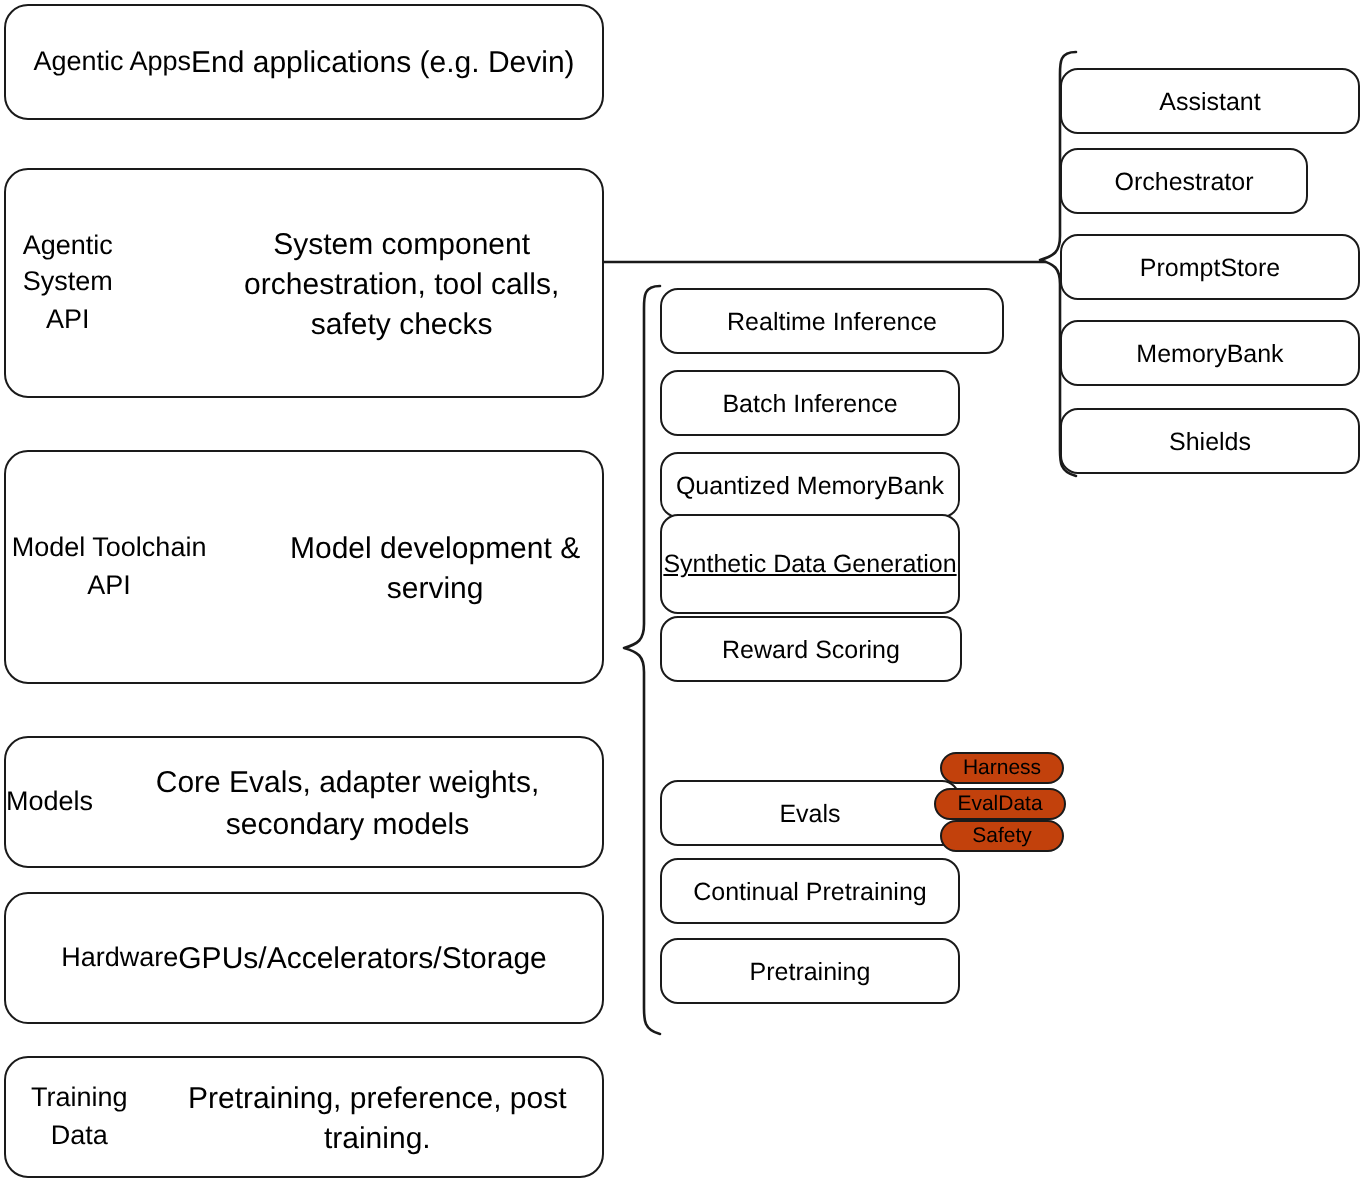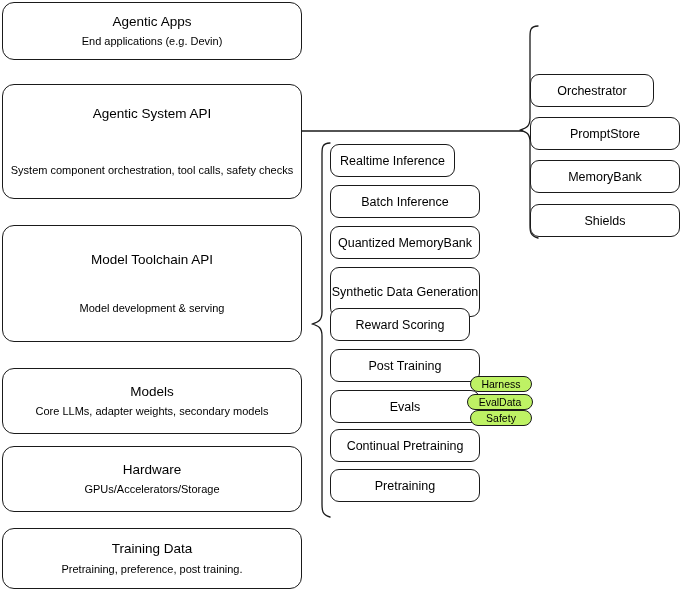--- a/index.html
+++ b/index.html
@@ -15,32 +15,32 @@
     font-family: "Liberation Sans", sans-serif;
     overflow: hidden;
   }
   .rbox {
     position: absolute;
     box-sizing: border-box;
     border: 1.3px solid #1a1a1a;
     border-radius: 12px;
     background: #ffffff;
     display: flex;
-    flex-direction: column;
+    flex-direction: row;
     align-items: center;
     justify-content: center;
     text-align: center;
   }
   .rbox .title {
     font-size: 13.5px;
     color: #000000;
     line-height: 1.35;
   }
   .rbox .subtitle {
-    font-size: 11px;
+    font-size: 15px;
     color: #000000;
     line-height: 1.35;
     margin-top: 3px;
   }
   
   .sbox {
     position: absolute;
     box-sizing: border-box;
     border: 1.3px solid #1a1a1a;
     border-radius: 9px;
@@ -50,21 +50,21 @@
     justify-content: center;
     font-size: 12.5px;
     color: #000000;
   }
   
   .pill {
     position: absolute;
     box-sizing: border-box;
     border: 1.3px solid #1a1a1a;
     border-radius: 11px;
-    background: #bef264;
+    background: #c2410c;
     display: flex;
     align-items: center;
     justify-content: center;
     font-size: 10.5px;
     color: #000000;
     z-index: 6;
   }
   .brace, .connector {
     position: absolute;
     pointer-events: none;
@@ -97,21 +97,21 @@
     <div class="subtitle">System component orchestration, tool calls, safety checks</div>
   </div>
 
   <div class="rbox" style="left:2px; top:225px; width:300px; height:117px;gap:28px;">
     <div class="title">Model Toolchain API</div>
     <div class="subtitle">Model development &amp; serving</div>
   </div>
 
   <div class="rbox" style="left:2px; top:368px; width:300px; height:66px;">
     <div class="title">Models</div>
-    <div class="subtitle">Core LLMs, adapter weights, secondary models</div>
+    <div class="subtitle">Core Evals, adapter weights, secondary models</div>
   </div>
 
   <div class="rbox" style="left:2px; top:446px; width:300px; height:66px;text-align:right;">
     <div class="title">Hardware</div>
     <div class="subtitle">GPUs/Accelerators/Storage</div>
   </div>
 
   <div class="rbox" style="left:2px; top:528px; width:300px; height:61px;">
     <div class="title">Training Data</div>
     <div class="subtitle">Pretraining, preference, post training.</div>
@@ -128,31 +128,30 @@
       <path d="M 24 3
                C 16 3, 16 8, 16 14
                L 16 172
                C 16 180, 13 182, 6 184
                C 13 186, 16 188, 16 196
                L 16 364
                C 16 370, 16 375, 24 377"></path>
     </svg>
   </div>
 
-  <div class="sbox" style="left:330px; top:144px; width:125px; height:33px;">Realtime Inference</div>
+  <div class="sbox" style="left:330px; top:144px; width:172px; height:33px;">Realtime Inference</div>
 
   <div class="sbox" style="left:330px; top:185px; width:150px; height:33px;">Batch Inference</div>
 
   <div class="sbox" style="left:330px; top:226px; width:150px; height:33px;">Quantized MemoryBank</div>
 
-  <div class="sbox" style="left:330px; top:267px; width:150px; height:50px;">Synthetic Data Generation</div>
+  <div class="sbox" style="left:330px; top:257px; width:150px; height:50px;text-decoration:underline;">Synthetic Data Generation</div>
 
-  <div class="sbox" style="left:330px; top:308px; width:140px; height:33px;">Reward Scoring</div>
+  <div class="sbox" style="left:330px; top:308px; width:151px; height:33px;">Reward Scoring</div>
 
-  <div class="sbox" style="left:330px; top:349px; width:150px; height:33px;">Post Training</div>
 
   <div class="sbox" style="left:330px; top:390px; width:150px; height:33px;">Evals</div>
 
   <div class="sbox" style="left:330px; top:429px; width:150px; height:33px;">Continual Pretraining</div>
 
   <div class="sbox" style="left:330px; top:469px; width:150px; height:33px;">Pretraining</div>
 
   <div class="pill" style="left:470px; top:376px; width:62px; height:16px;">Harness</div>
 
   <div class="pill" style="left:467px; top:394px; width:66px; height:16px;">EvalData</div>
@@ -164,20 +163,21 @@
       <path d="M 20 3
                C 12 3, 12 8, 12 14
                L 12 95
                C 12 103, 9 105, 2 107
                C 9 109, 12 111, 12 119
                L 12 202
                C 12 208, 12 213, 20 215"></path>
     </svg>
   </div>
 
+  <div class="sbox" style="left:530px; top:34px; width:150px; height:33px;">Assistant</div>
 
   <div class="sbox" style="left:530px; top:74px; width:124px; height:33px;">Orchestrator</div>
 
   <div class="sbox" style="left:530px; top:117px; width:150px; height:33px;">PromptStore</div>
 
   <div class="sbox" style="left:530px; top:160px; width:150px; height:33px;">MemoryBank</div>
 
   <div class="sbox" style="left:530px; top:204px; width:150px; height:33px;">Shields</div>
 
 </div>

